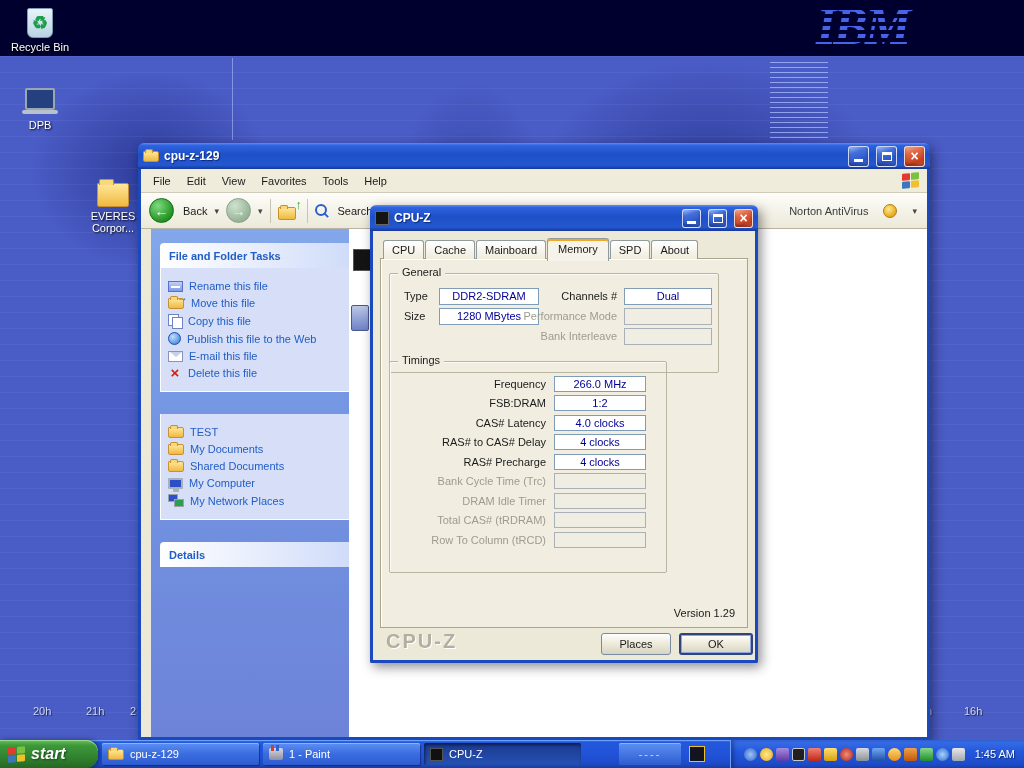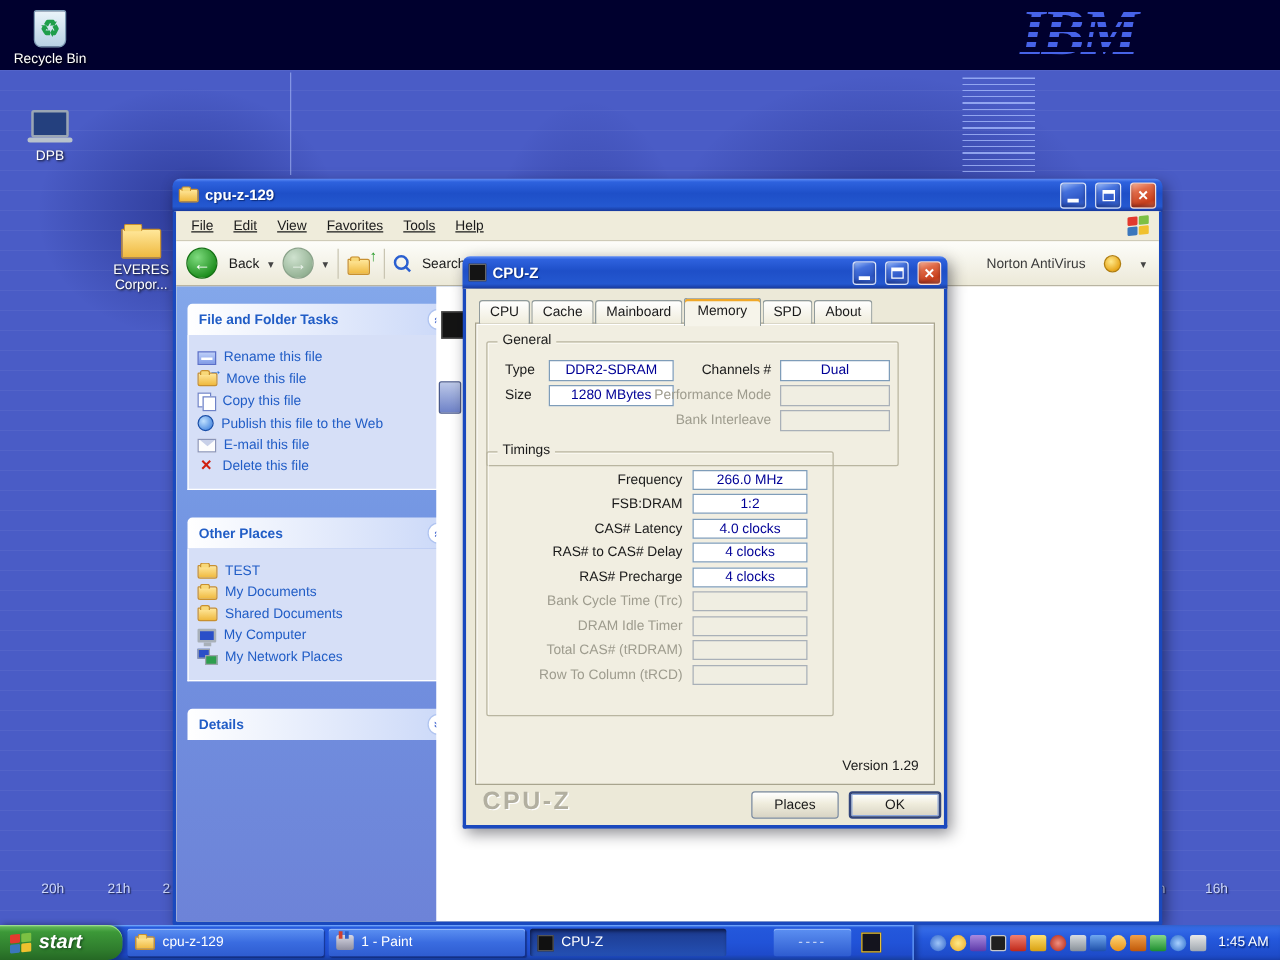--- a/index.html
+++ b/index.html
@@ -58,21 +58,21 @@
   .cap .xg { font-size:14px; font-weight:bold; line-height:1; }
   .win-body { border:3px solid #1A49BE; border-top:none; background:#ECE9D8; position:relative;
     border-radius:0 0 2px 2px; }
   .tb-ico-chip { width:14px; height:14px; background:#141414; border:1px solid #666; }
 
   
   .explorer { left:138px; top:143px; width:792px; height:597px; z-index:10; }
   .explorer .win-body { height:571px; }
   .menubar { height:24px; background:#EFECDB; border-bottom:1px solid #CFCBB8; display:flex;
     align-items:center; padding-left:4px; position:relative; }
-  .mitem { padding:3px 8px; color:#1A1A1A;text-decoration:underline; }
+  .mitem { padding:3px 8px; color:#1A1A1A; }
   .winflag { display:grid; grid-template-columns:8px 8px; grid-template-rows:7px 7px; gap:1px;
     transform:skewY(-6deg); }
   .winflag i { display:block; border-radius:1px; }
   .winflag .r { background:#E23A2E; } .winflag .g { background:#7CC043; }
   .winflag .b { background:#3B77BC; } .winflag .y { background:#F0C12E; }
   .menubar .winflag { position:absolute; right:8px; top:4px; }
 
   .xtoolbar { height:36px; background:linear-gradient(180deg,#FDFDFA,#ECE9D8); border-bottom:1px solid #B8B4A2;
     display:flex; align-items:center; padding:0 8px; gap:7px; position:relative; }
   .navcircle { width:25px; height:25px; border-radius:50%; color:#fff; font-size:14px; font-weight:bold;
@@ -90,21 +90,21 @@
   .mag::before { content:""; position:absolute; width:8px; height:8px; border:2px solid #2A5FD0;
     border-radius:50%; left:0; top:0; }
   .mag::after { content:""; position:absolute; width:6px; height:2px; background:#2A5FD0;
     transform:rotate(45deg); left:8px; top:10px; }
   .norton { position:absolute; right:10px; top:0; height:36px; display:flex; align-items:center; gap:15px;
     color:#3A3A3A; }
   .norton-ico { width:14px; height:14px; border-radius:50%;
     background:radial-gradient(circle at 40% 35%, #FFE98A, #E8A81E 70%); border:1px solid #B07E10; }
 
   .xmain { position:absolute; top:60px; left:0; right:0; bottom:0; overflow:hidden; }
-  .taskpane { position:absolute; left:0; top:0; bottom:0; width:233px; padding:14px 9px;
+  .taskpane { position:absolute; left:10px; top:0; bottom:0; width:233px; padding:14px 9px;
     background:linear-gradient(180deg,#83A7EA 0%,#7395E2 40%,#6D83D8 100%); }
   .filearea { position:absolute; left:208px; right:0; top:0; bottom:0; background:#fff; }
   .part-chip { position:absolute; left:4px; top:20px; width:24px; height:22px; background:#141414;
     border:1px solid #555; }
   .part-drive { position:absolute; left:2px; top:76px; width:18px; height:26px;
     background:linear-gradient(#BCC8E8,#6E82C8); border:1px solid #49598C; border-radius:2px; }
 
   .panel { margin-bottom:22px; }
   .panel-h { height:25px; background:linear-gradient(90deg,#FFFFFF,#C9D7F8); border-radius:4px 4px 0 0;
     display:flex; align-items:center; justify-content:space-between; padding:0 6px 0 9px;
@@ -340,24 +340,20 @@
                 <span class="ilbl">E-mail this file</span>
               </div>
               <div class="pitem">
                 <span class="ic-del">×</span>
                 <span class="ilbl">Delete this file</span>
               </div>
             </div>
           </div>
 
           <div class="panel">
-            <div class="panel-h">
-              <span>Other Places</span>
-              <span class="chev up"></span>
-            </div>
             <div class="panel-b">
               <div class="pitem">
                 <span class="fold"></span>
                 <span class="ilbl">TEST</span>
               </div>
               <div class="pitem">
                 <span class="fold"></span>
                 <span class="ilbl">My Documents</span>
               </div>
               <div class="pitem">

